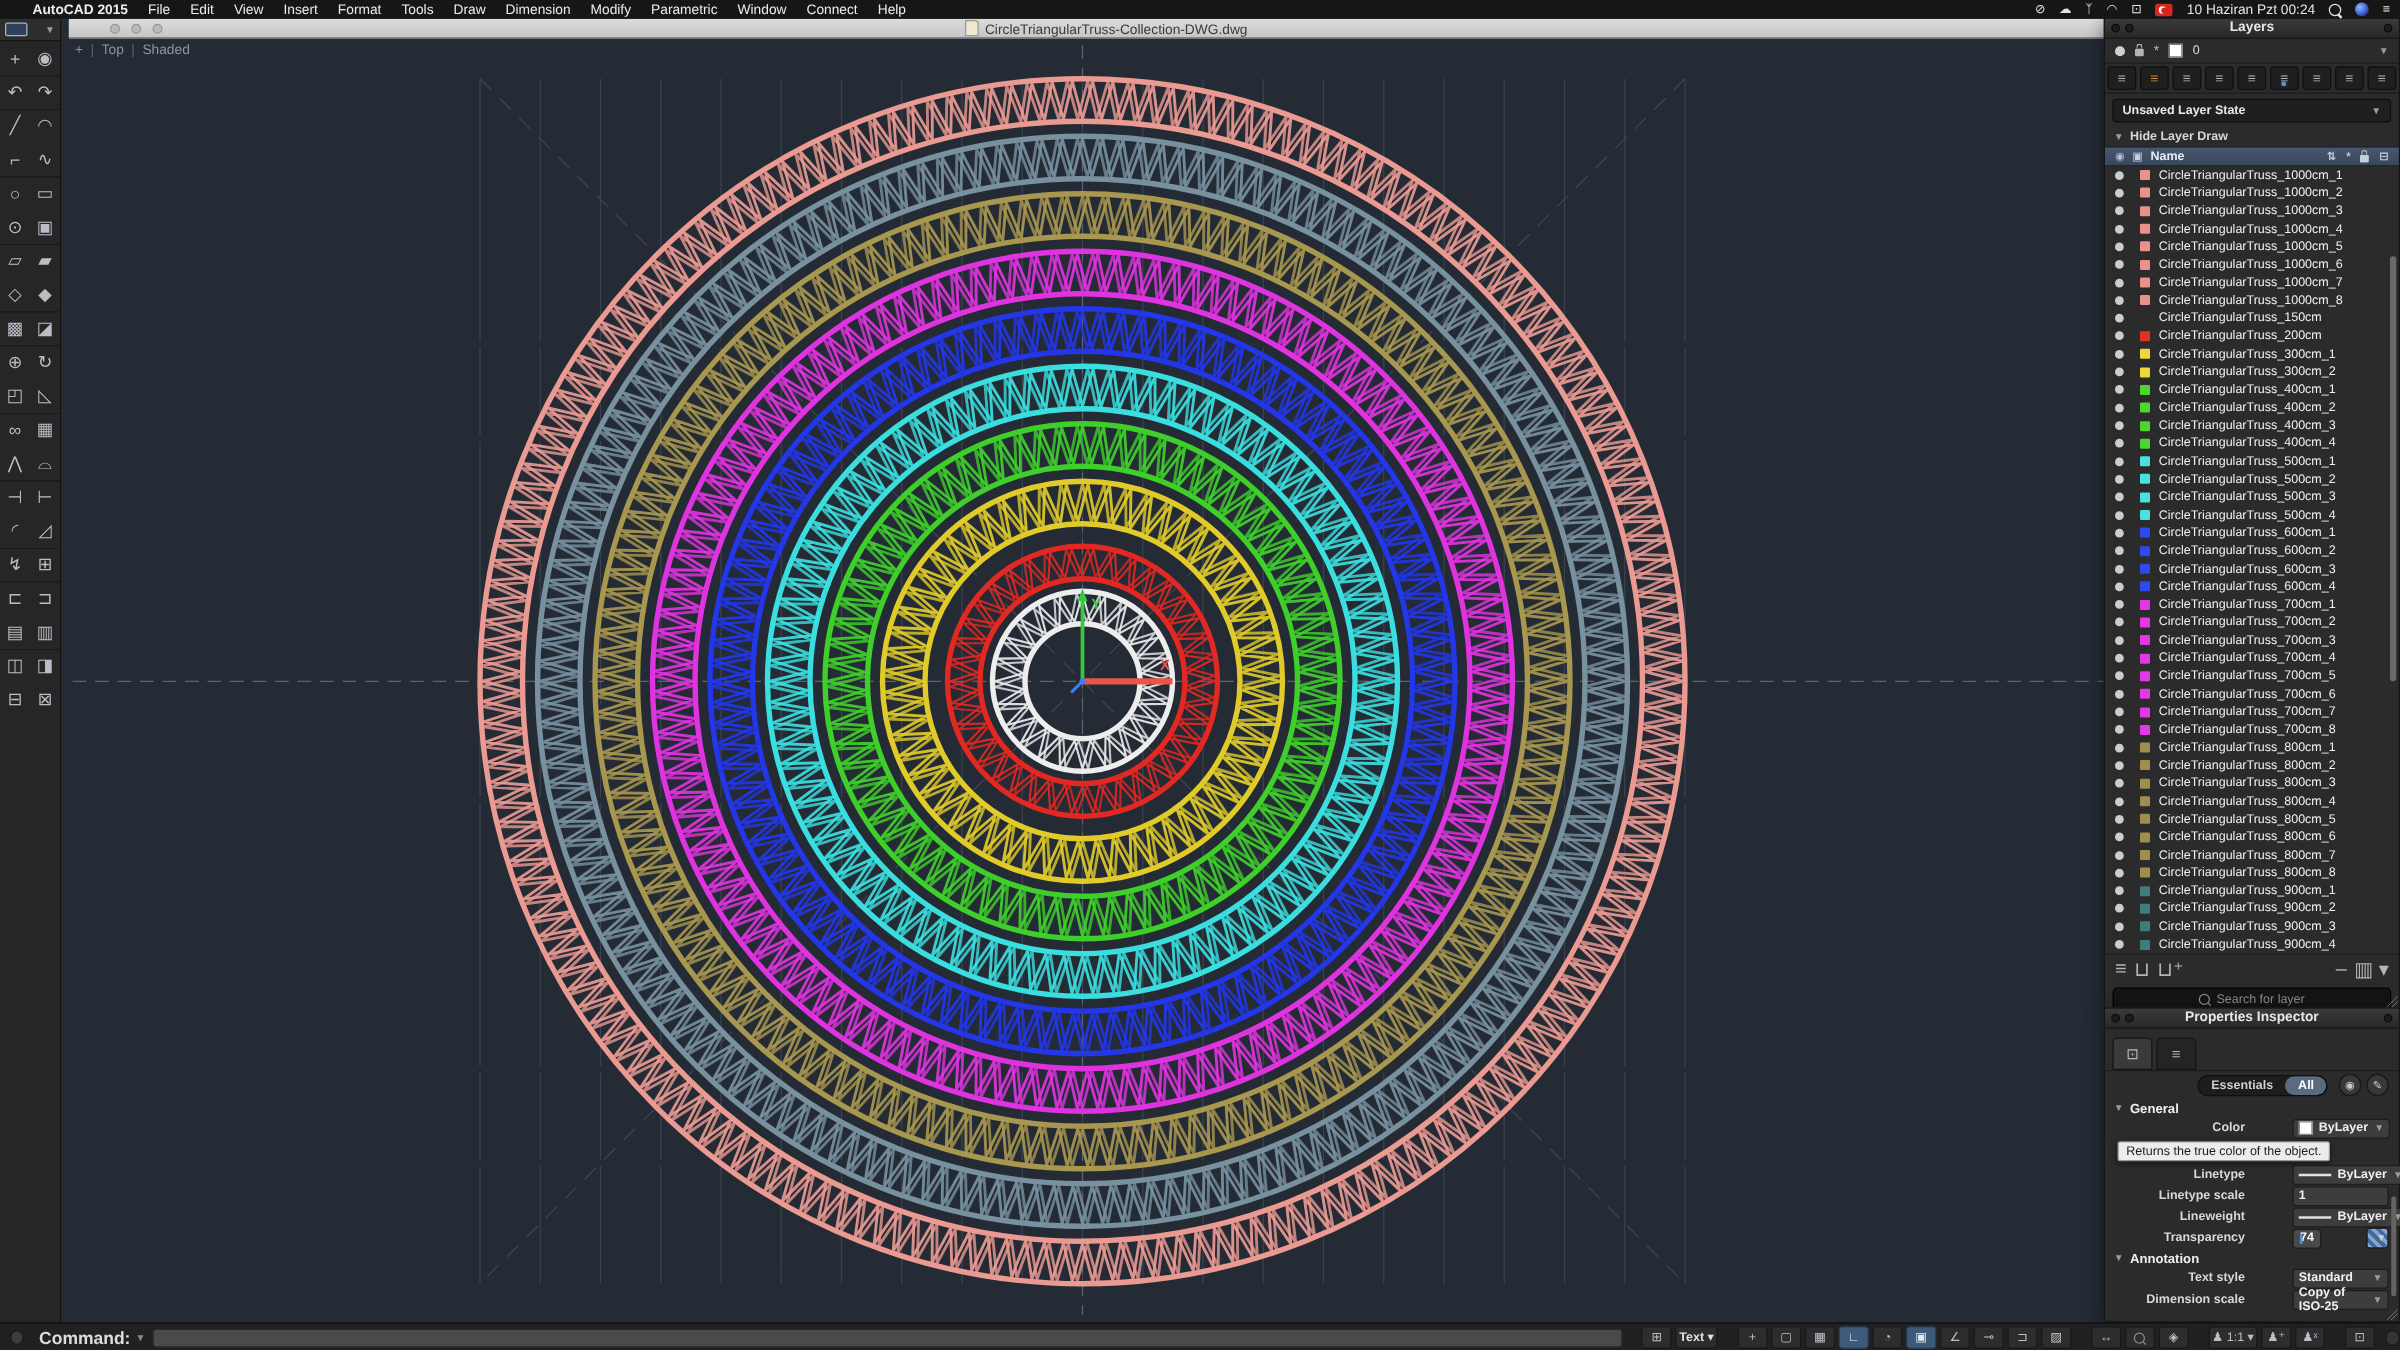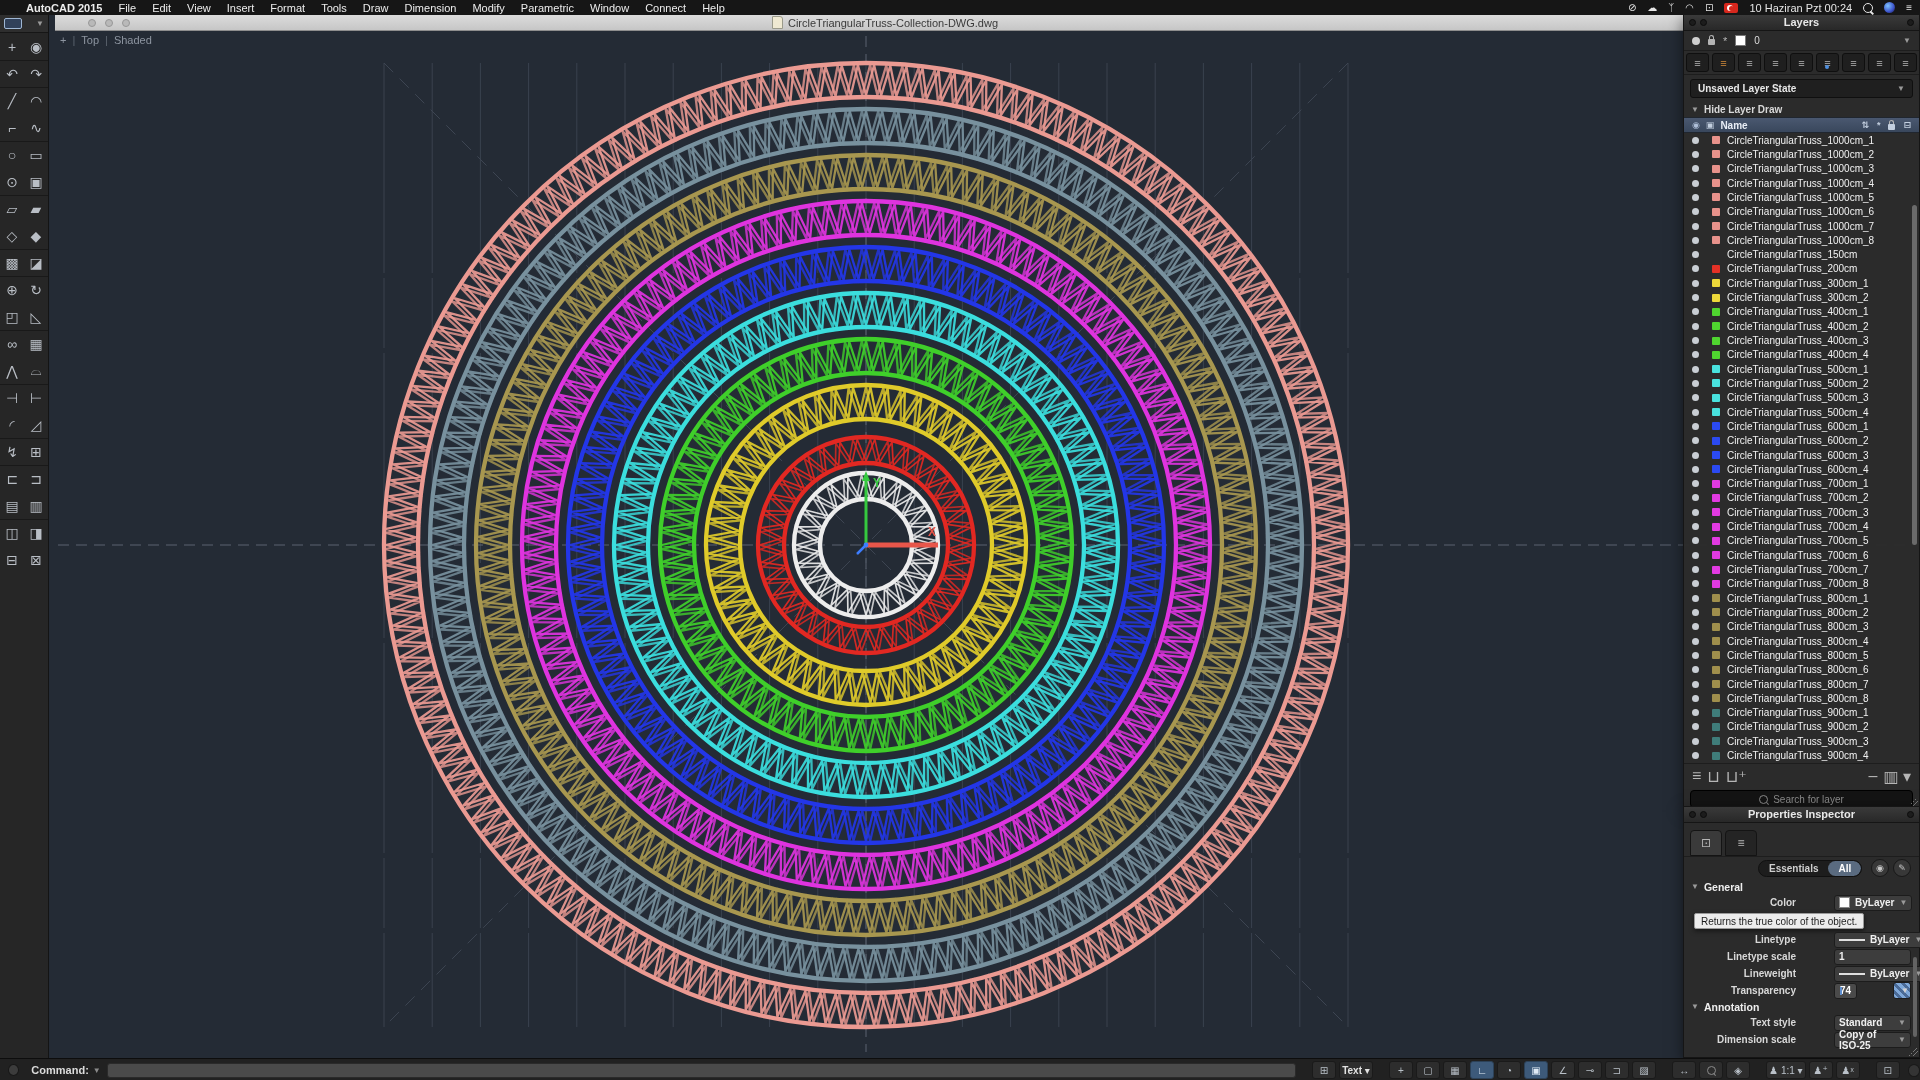--- a/index.html
+++ b/index.html
@@ -33,21 +33,21 @@
   #tools{display:grid;grid-template-columns:24px 24px;}
   .tool{height:27px;display:flex;align-items:center;justify-content:center;color:#b9bec5;font-size:14px;}
   .tool.sep{box-shadow:0 1px 0 #191919 inset;}
   
   #viewport{position:absolute;left:48px;top:30px;width:1872px;height:1028px;background:#242b35;overflow:hidden;}
   #vpctl{position:absolute;left:12px;top:4px;color:#8d95a0;font-size:11px;z-index:3;}
   #vpctl .d{color:#5c646f;margin:0 6px;}
   
   #bottombar{position:absolute;left:0;top:1058px;width:1920px;height:22px;background:#212121;border-top:1px solid #0d0d0d;z-index:50;display:flex;align-items:center;}
   #cmd-dot{width:10px;height:10px;border-radius:50%;background:#3c3c3c;border:1px solid #171717;margin:0 12px 0 8px;}
-  #cmd-label{color:#dcdcdc;font-size:11px;font-weight:bold;}
+  #cmd-label{color:#dcdcdc;font-size:14px;font-weight:bold;}
   #cmd-caret{color:#8a8a8a;font-size:8px;margin:0 6px 0 4px;}
   #cmd-input{width:1255px;height:13px;background:#4a4a4a;border:1px solid #2a2a2a;border-radius:3px;color:#ddd;font-size:10px;padding:0 6px;}
   .sb-btn{height:16px;min-width:16px;background:#2d2d2d;border:1px solid #1a1a1a;border-radius:3px;color:#b9c0c8;
     font-size:10px;display:flex;align-items:center;justify-content:center;margin-left:3px;padding:0 3px;}
   .sb-btn.active{background:#3d5a7a;border-color:#2c4157;color:#dfeaf5;}
   #model-btn{font-size:10px;color:#e2e2e2;font-weight:bold;}
   .sb-gap{width:14px;}
   .scr-circle{width:11px;height:11px;border-radius:50%;background:#343434;border:1px solid #191919;margin-left:8px;}
   
   .palette{position:absolute;left:1683px;width:237px;background:rgba(43,43,43,.97);z-index:40;

